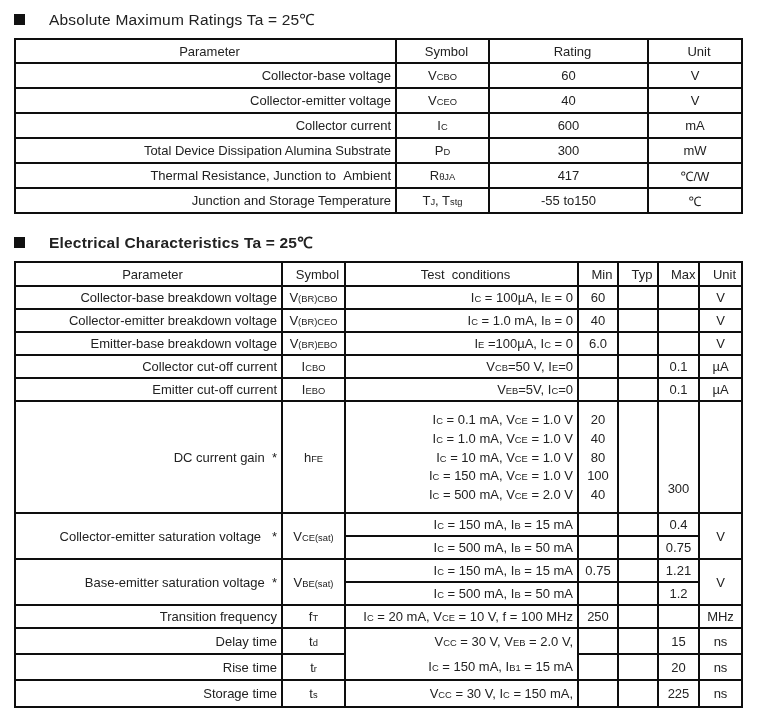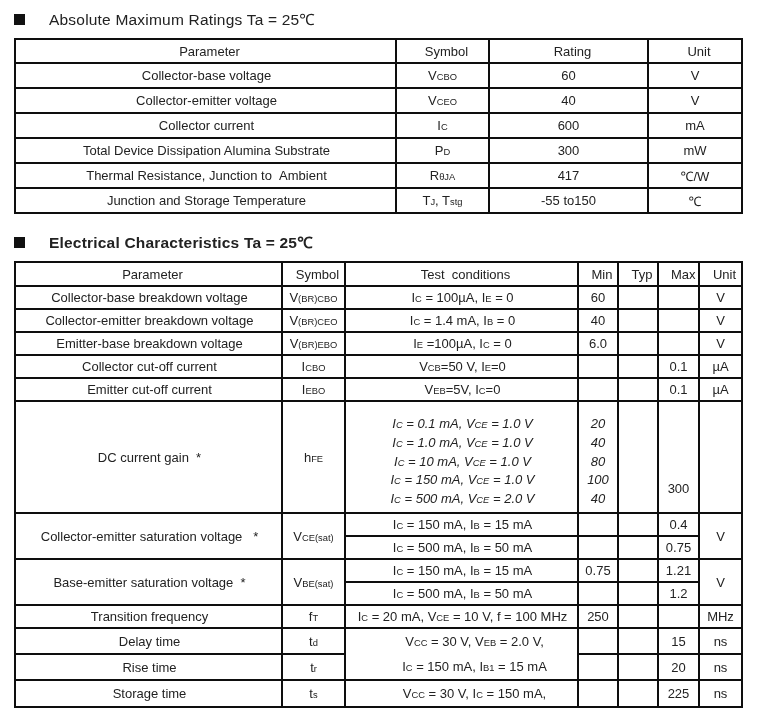--- a/index.html
+++ b/index.html
@@ -25,29 +25,29 @@
   th, td {
     border: 2px solid #0e0e0e;
     font-size: 13px; font-weight: 400;
     padding: 0 4px; overflow: hidden; white-space: nowrap;
     color: #222;
   }
   th { text-align: center; height: 22px; padding-left: 12px; }
   .t1 td { height: 23px; }
   .t2 td { height: 21px; }
   .c  { text-align: center; }
-  .pl { text-align: center; padding-left: 6px; }
+  .pl { text-align: right; padding-left: 6px; }
   .sb { font-size: 0.72em; }           
 
   .t1 { margin-bottom: 17px; }
   .title2 { margin-top: 16px; font-weight: bold; }
 
   
   .hfe td { height: 94px; }
-  .mline { height: 18.8px; line-height: 27px; font-style: italic; }
+  .mline { height: 18.8px; line-height: 20px; }
   .maxlow { vertical-align: bottom; padding-bottom: 16px; }
 
   
   .cline { height: 25px; line-height: 25px; margin-left: 24px; }
 </style>
 </head>
 <body>
 
 <div class="page">
 
@@ -143,21 +143,21 @@
         <td class="c"><span>V</span><span class="sb">(BR)CBO</span><span></span></td>
         <td class="pl"><span>I</span><span class="sb">C</span><span> = 100µA, I</span><span class="sb">E</span><span> = 0</span></td>
         <td class="c">60</td>
         <td class="c"></td>
         <td class="c"></td>
         <td class="c">V</td>
       </tr>
       <tr>
         <td class="pl"><span>Collector-emitter breakdown voltage</span></td>
         <td class="c"><span>V</span><span class="sb">(BR)CEO</span><span></span></td>
-        <td class="pl"><span>I</span><span class="sb">C</span><span> = 1.4 mA, I</span><span class="sb">B</span><span> = 0</span></td>
+        <td class="pl"><span>I</span><span class="sb">C</span><span> = 1.0 mA, I</span><span class="sb">B</span><span> = 0</span></td>
         <td class="c">40</td>
         <td class="c"></td>
         <td class="c"></td>
         <td class="c">V</td>
       </tr>
       <tr>
         <td class="pl"><span>Emitter-base breakdown voltage</span></td>
         <td class="c"><span>V</span><span class="sb">(BR)EBO</span><span></span></td>
         <td class="pl"><span>I</span><span class="sb">E</span><span> =100µA, I</span><span class="sb">C</span><span> = 0</span></td>
         <td class="c">6.0</td>

